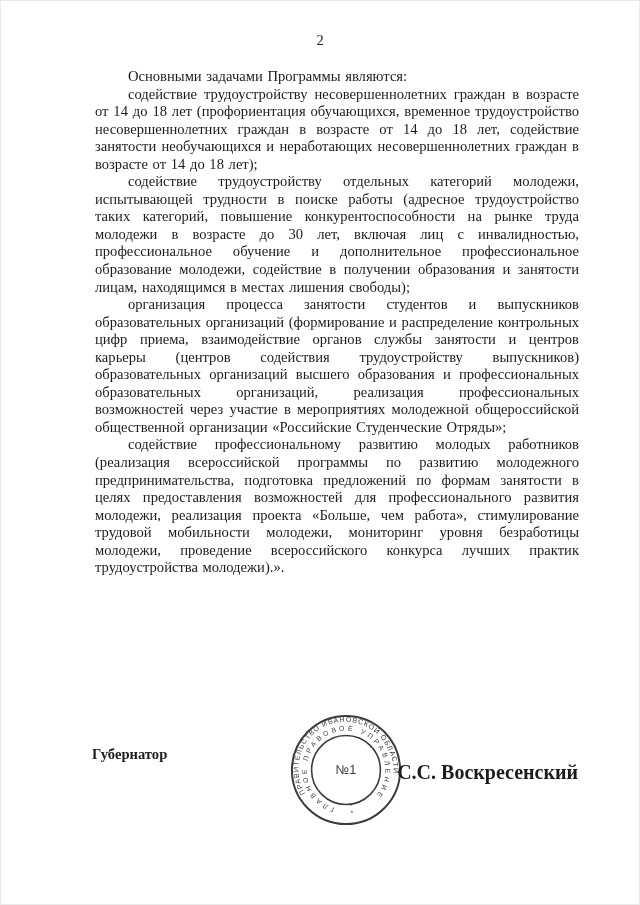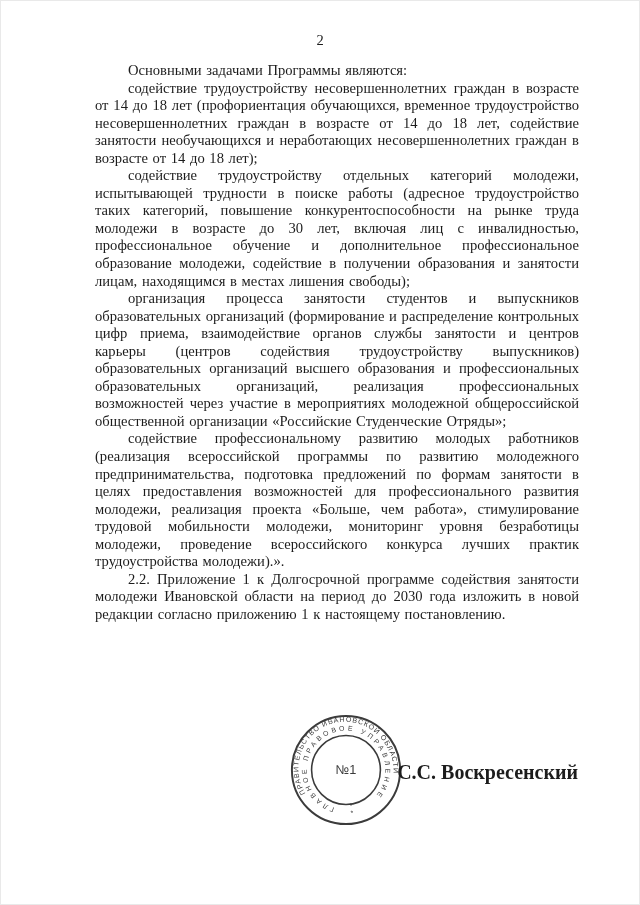--- a/index.html
+++ b/index.html
@@ -17,21 +17,21 @@
     position: absolute;
     top: 32px;
     left: 0;
     width: 100%;
     text-align: center;
     font-size: 14.5px;
   }
   .doc-body {
     position: absolute;
     left: 95px;
-    top: 62px;
+    top: 68px;
     width: 484px;
     font-size: 14.6px;
     line-height: 17.55px;
     text-align: justify;
   }
   .doc-body p {
     margin: 0;
     padding: 0;
     text-indent: 33px;
     word-spacing: 1px;
@@ -77,24 +77,24 @@
 <div class="page">
 
   <div class="page-number">2</div>
 
   <div class="doc-body">
     <p>Основными задачами Программы являются:</p>
     <p>содействие трудоустройству несовершеннолетних граждан в возрасте от 14 до 18 лет (профориентация обучающихся, временное трудоустройство несовершеннолетних граждан в возрасте от 14 до 18 лет, содействие занятости необучающихся и неработающих несовершеннолетних граждан в возрасте от 14 до 18 лет);</p>
     <p>содействие трудоустройству отдельных категорий молодежи, испытывающей трудности в поиске работы (адресное трудоустройство таких категорий, повышение конкурентоспособности на рынке труда молодежи в возрасте до 30 лет, включая лиц с инвалидностью, профессиональное обучение и дополнительное профессиональное образование молодежи, содействие в получении образования и занятости лицам, находящимся в местах лишения свободы);</p>
     <p>организация процесса занятости студентов и выпускников образовательных организаций (формирование и распределение контрольных цифр приема, взаимодействие органов службы занятости и центров карьеры (центров содействия трудоустройству выпускников) образовательных организаций высшего образования и профессиональных образовательных организаций, реализация профессиональных возможностей через участие в мероприятиях молодежной общероссийской общественной организации «Российские Студенческие Отряды»;</p>
     <p>содействие профессиональному развитию молодых работников (реализация всероссийской программы по развитию молодежного предпринимательства, подготовка предложений по формам занятости в целях предоставления возможностей для профессионального развития молодежи, реализация проекта «Больше, чем работа», стимулирование трудовой мобильности молодежи, мониторинг уровня безработицы молодежи, проведение всероссийского конкурса лучших практик трудоустройства молодежи).».</p>
-    <p>2.2. Приложение 1 к Долгосрочной программе содействия занятости молодежи Ивановской области на период до 2030 года изложить в новой редакции согласно приложению 1 к настоящему постановлению.</p>
   </div>
 
   <div class="sig-left">
+    <div>Губернатор</div>
   </div>
 
   <div class="stamp">
     <svg viewBox="0 0 120 120" xmlns="http://www.w3.org/2000/svg">
       <defs>
         <path id="outerArc" d="M 16,77.8 A 47.5,47.5 0 1 1 104,42.2 A 47.5,47.5 0 1 1 16,77.8"></path>
         <path id="innerArc" d="M 43.1,96.3 A 40,40 0 1 1 76.9,23.7 A 40,40 0 1 1 43.1,96.3"></path>
       </defs>
       <circle cx="60" cy="60" r="55" fill="none" stroke="#2b2b2b" stroke-width="2"></circle>
       <circle cx="60" cy="60" r="35" fill="none" stroke="#2b2b2b" stroke-width="1.6"></circle>

